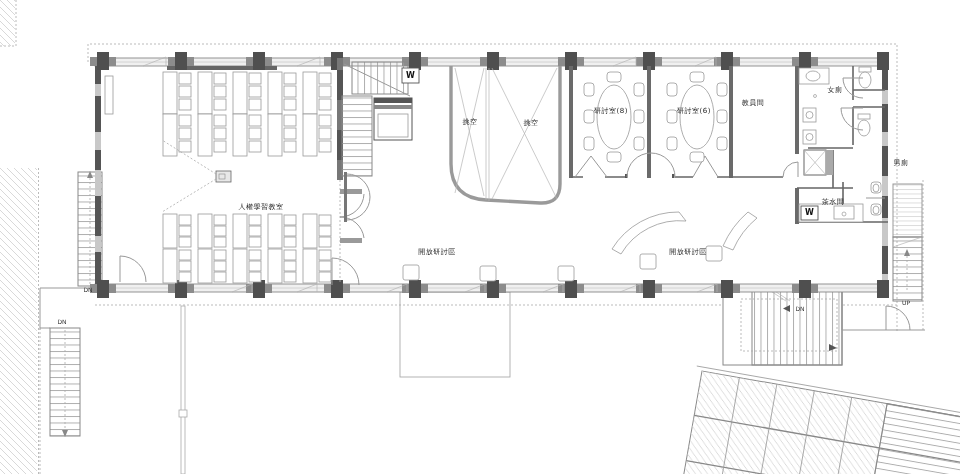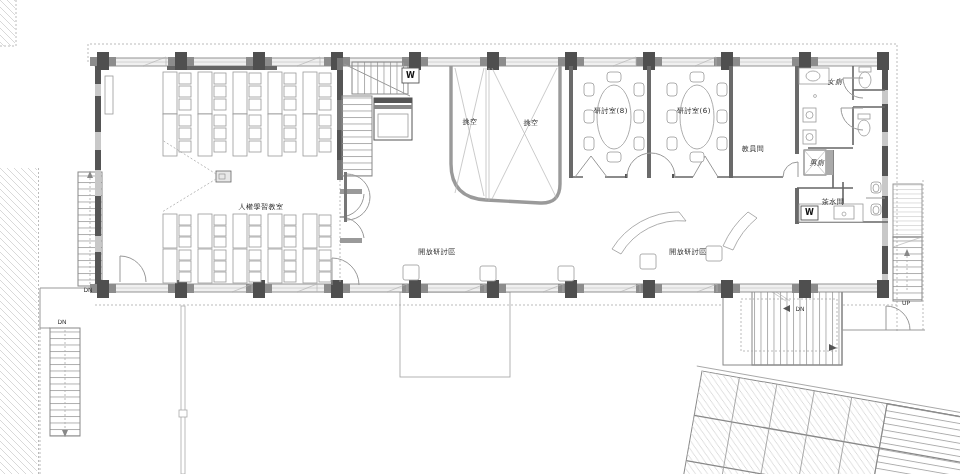--- a/index.html
+++ b/index.html
@@ -327,23 +327,23 @@
     <path class="fur" d="M612 249 A78 78 0 0 1 679 212 L686 221 A68 68 0 0 0 621 254 Z"></path>
     <path class="fur" d="M723 246 A95 95 0 0 1 748 212 L757 218 A85 85 0 0 0 733 250 Z"></path>
   </g>
 </svg>
 
 <div class="lbl" style="left:261px;top:176px;margin-top:31px;">人權學習教室</div>
 <div class="lbl" style="left:470px;top:122px;">挑空</div>
 <div class="lbl" style="left:531px;top:123px;">挑空</div>
 <div class="lbl" style="left:611px;top:111px;">研討室(8)</div>
 <div class="lbl" style="left:694px;top:111px;">研討室(6)</div>
-<div class="lbl" style="left:753px;top:103px;margin-top:46px;">教員間</div>
-<div class="lbl" style="left:835px;top:82px;font-style:italic;">女廁</div>
-<div class="lbl" style="left:817px;top:163px;font-style:italic;">男廁</div>
+<div class="lbl" style="left:753px;top:103px;">教員間</div>
+<div class="lbl" style="left:835px;top:90px;">女廁</div>
+<div class="lbl" style="left:901px;top:163px;">男廁</div>
 <div class="lbl" style="left:833px;top:202px;">茶水間</div>
 <div class="lbl" style="left:437px;top:252px;">開放研討區</div>
 <div class="lbl" style="left:688px;top:252px;">開放研討區</div>
 <div class="lbl w" style="left:410.5px;top:75.5px;">W</div>
 <div class="lbl w" style="left:809.5px;top:213px;">W</div>
 <div class="lbl small" style="left:88px;top:290px;">DN</div>
 <div class="lbl small" style="left:62px;top:322px;">DN</div>
 <div class="lbl small" style="left:800px;top:308.5px;">DN</div>
 <div class="lbl small" style="left:906px;top:303px;">UP</div>
 

